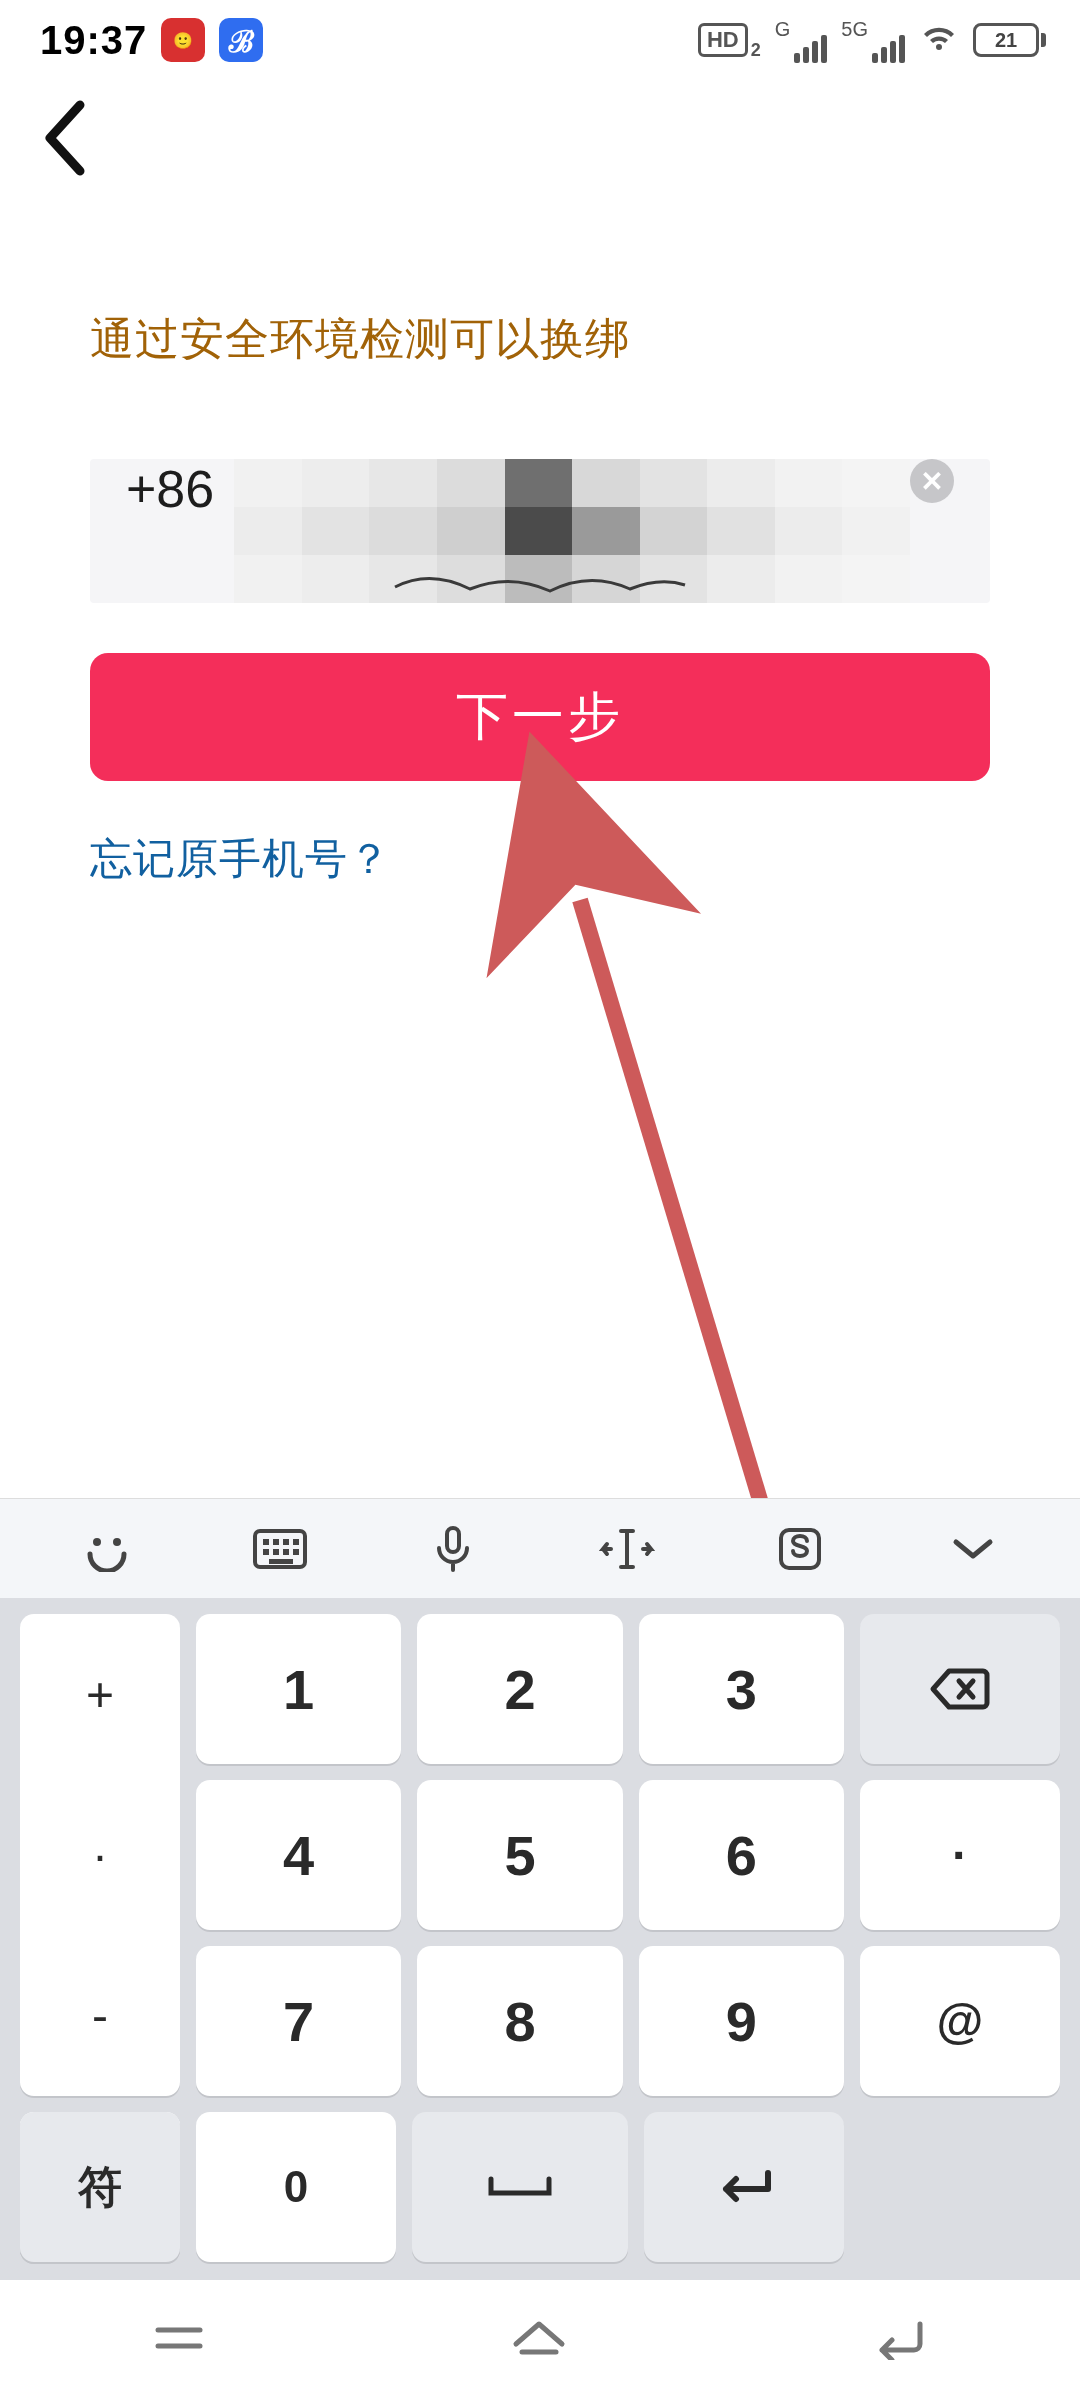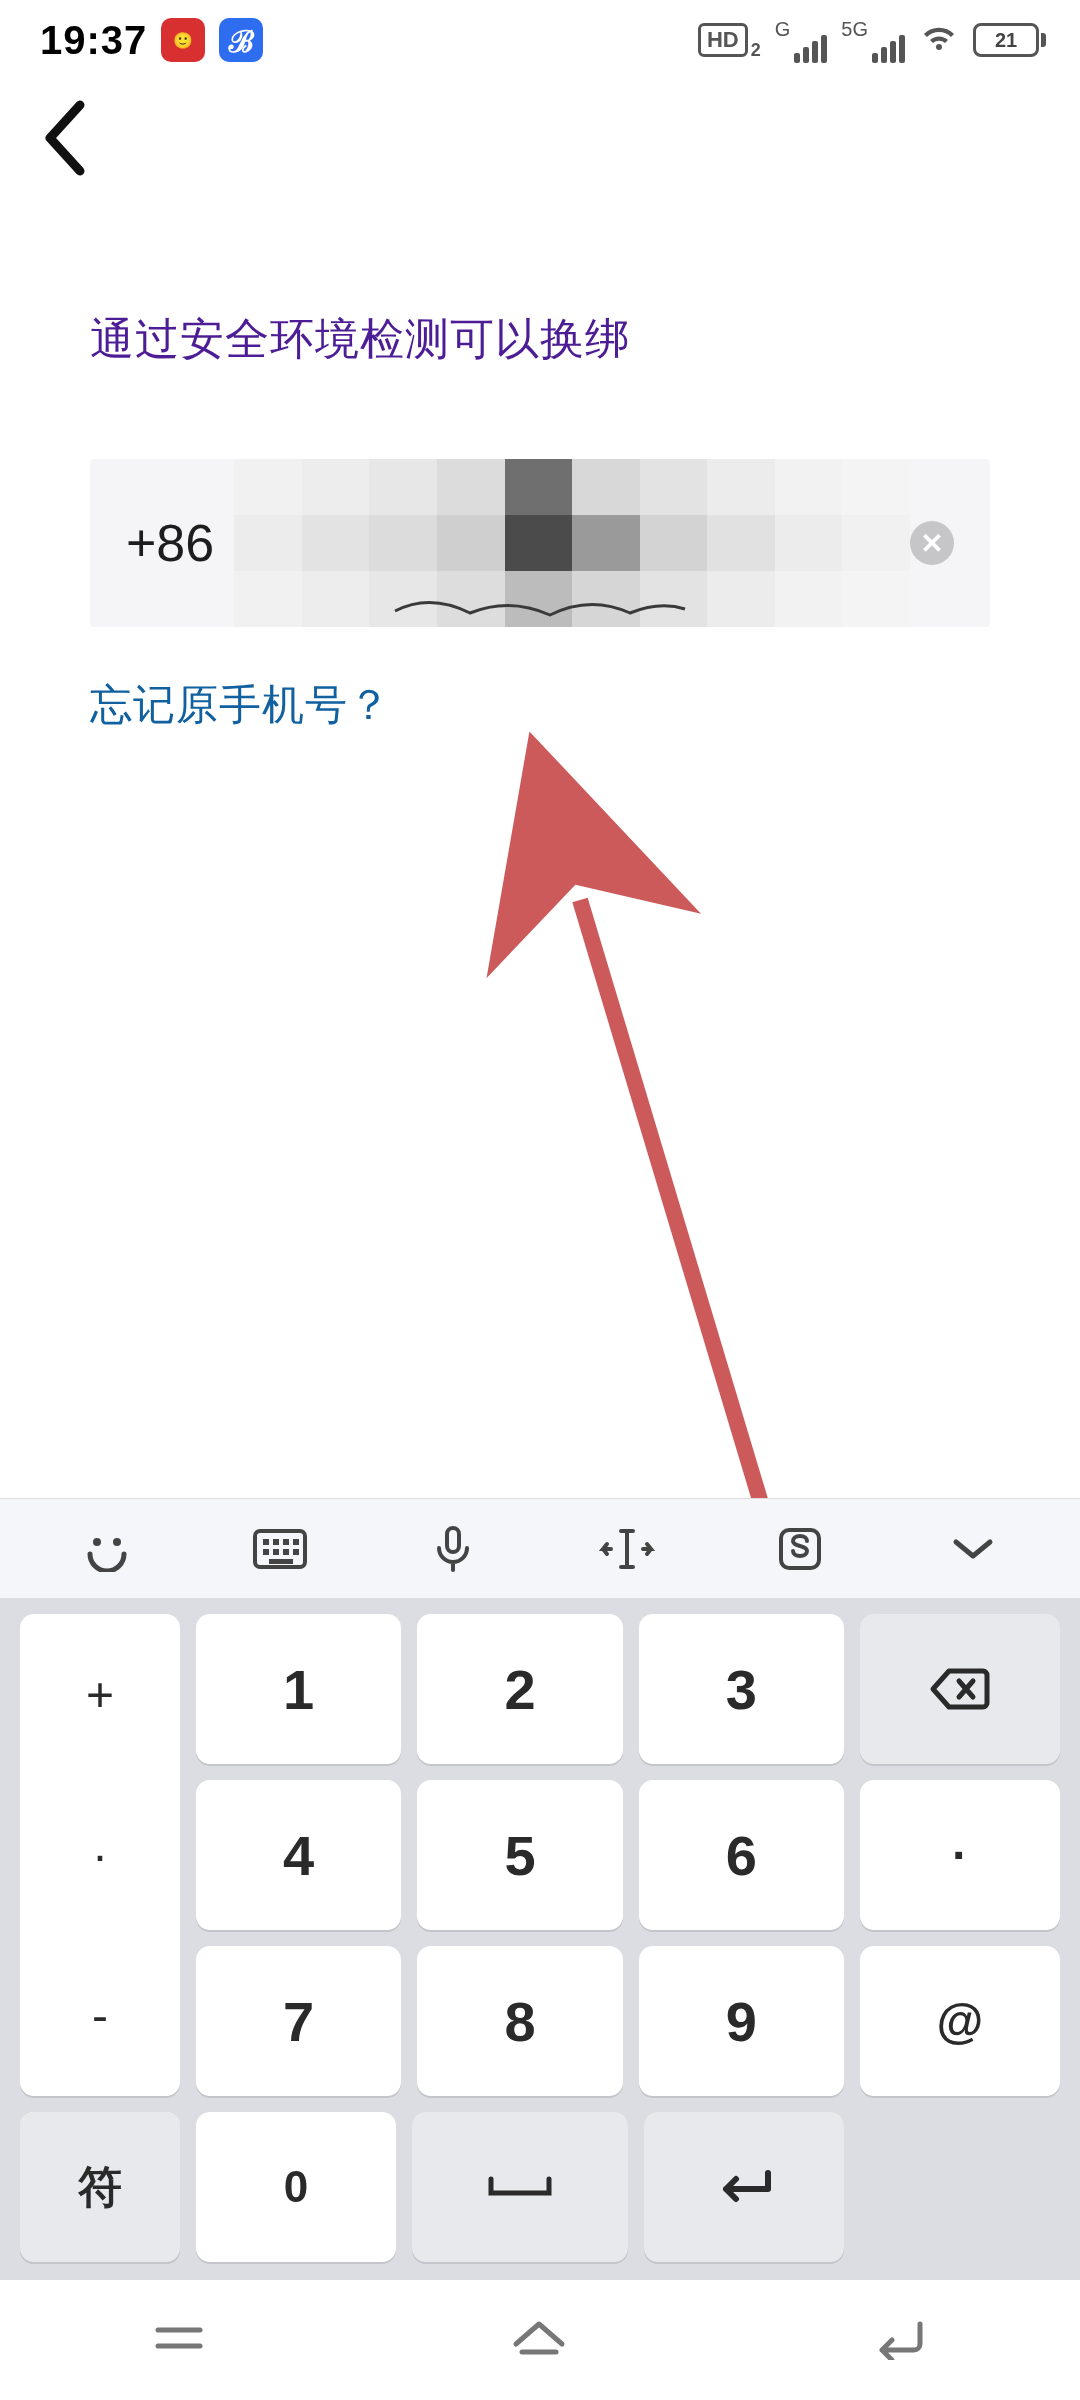--- a/index.html
+++ b/index.html
@@ -27,24 +27,24 @@
   .batt-body { width: 66px; height: 34px; border: 3px solid #555; border-radius: 8px; position: relative; display: flex; align-items: center; justify-content: center; font-size: 20px; font-weight: 700; color: #444; }
   .batt-body::before { content: ""; position: absolute; left: 2px; top: 2px; bottom: 2px; width: 45%; background: #c9c9c9; border-radius: 4px; z-index: -1; }
   .batt-cap { width: 5px; height: 14px; background: #555; border-radius: 0 3px 3px 0; }
 
   
   .topbar { height: 120px; display: flex; align-items: center; padding-left: 40px; }
 
   
   .main { padding: 80px 90px 0; }
   .title { font-size: 72px; font-weight: 700; color: #141414; letter-spacing: 2px; }
-  .sub   { font-size: 44px; color: #4c1d95; margin-top: 30px; letter-spacing: 1px; }
-
-  
-  .phone-box { margin-top: 90px; height: 168px; background: #f5f5f7; border-radius: 4px; display: flex; align-items: center; padding: 0 36px; position: relative; }
+  .sub   { font-size: 44px; color: #a16207; margin-top: 30px; letter-spacing: 1px; }
+
+  
+  .phone-box { margin-top: 90px; height: 144px; background: #f5f5f7; border-radius: 4px; display: flex; padding: 0 36px; position: relative; }
   .prefix { font-size: 52px; color: #1d1d1d; font-weight: 500; }
   .phone-pixel { flex: 1; height: 100%; margin-left: 20px; display: grid; grid-template-columns: repeat(10, 1fr); grid-template-rows: repeat(3, 1fr); }
   .phone-pixel > div { background: var(--c, transparent); }
   .clear-x { width: 44px; height: 44px; border-radius: 50%; background: #c6c6c9; color: #fff; display: flex; align-items: center; justify-content: center; font-size: 28px; font-weight: 700; }
 
   
   .next-btn { margin-top: 50px; height: 128px; background: #f42e5a; border-radius: 18px; display: flex; align-items: center; justify-content: center; color: #fff; font-size: 52px; font-weight: 500; letter-spacing: 4px; }
 
   .forgot { margin-top: 50px; font-size: 42px; color: #1160a0; letter-spacing: 1px; }
 
@@ -160,20 +160,21 @@
         <div style="--c:#ececec"></div>
         <div style="--c:#f2f2f2"></div>
         <div style="--c:#f4f4f4"></div>
     </div>
     <svg class="scribble" viewBox="0 0 300 30" preserveAspectRatio="none">
       <path d="M5 20 Q40 2 80 22 Q120 6 160 24 Q200 4 240 22 Q270 10 295 18" stroke="#3a3a3a" stroke-width="3" fill="none"></path>
     </svg>
     <span class="clear-x">✕</span>
   </div>
 
+  <div class="next-btn">下一步</div>
 
   <div class="forgot">忘记原手机号？</div>
 </div>
 
 <svg class="arrow-svg" width="1080" height="2400">
   <defs>
     <marker id="ahead" markerWidth="14" markerHeight="14" refX="3" refY="7" orient="auto">
       <path d="M0 0 L14 7 L0 14 L4 7 Z" fill="#cd5a5a"></path>
     </marker>
   </defs>

